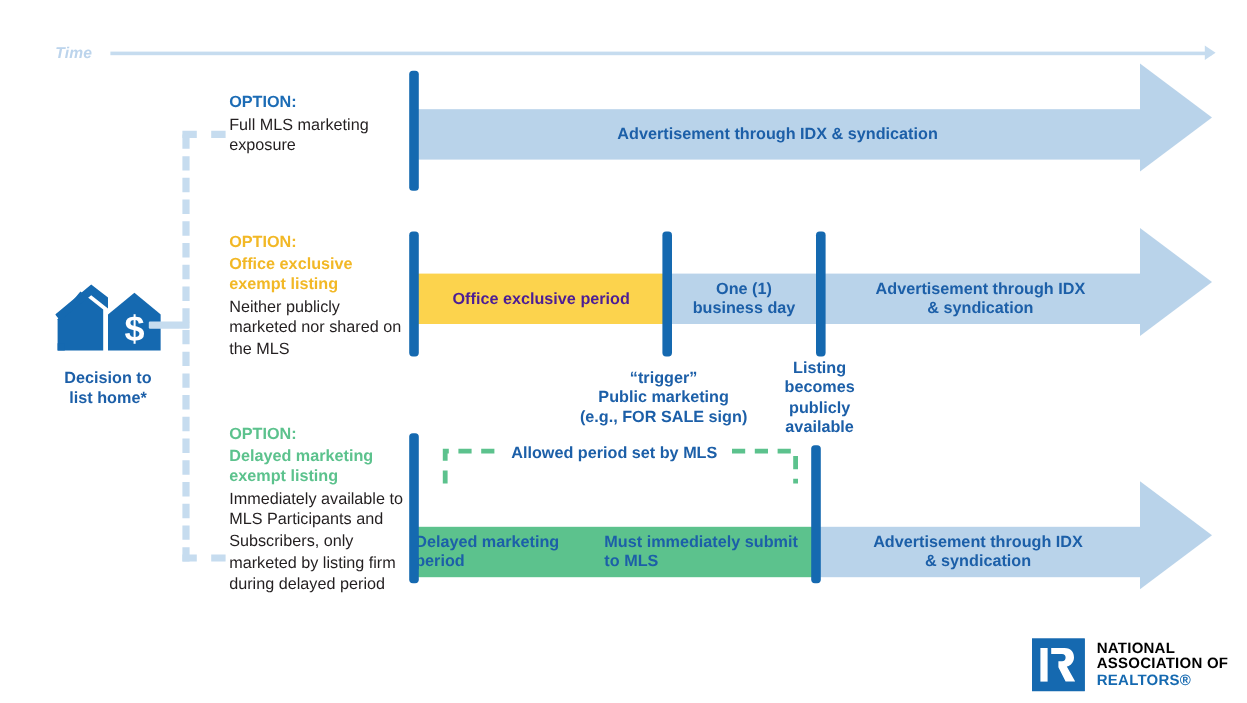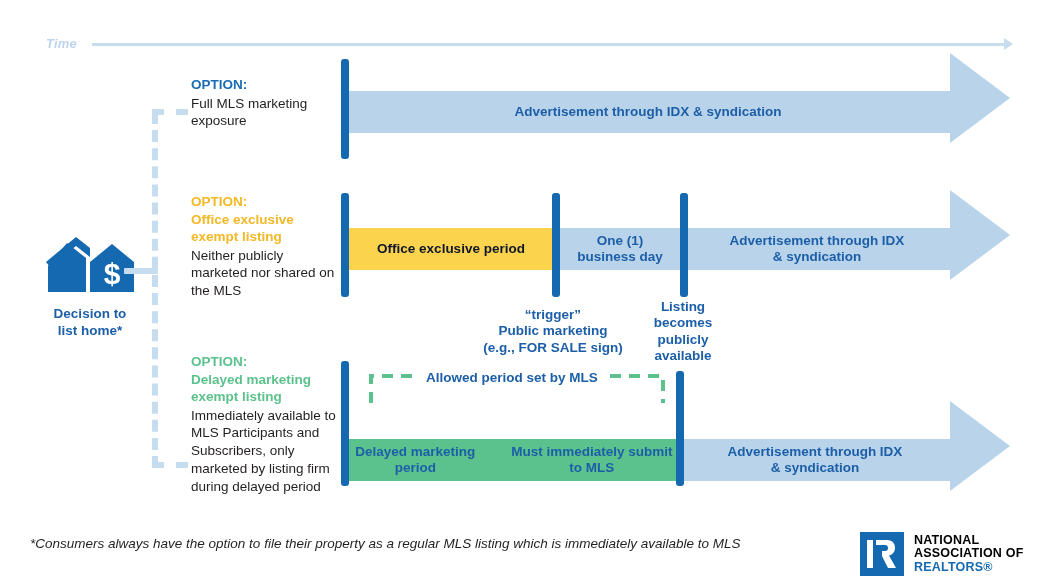--- a/index.html
+++ b/index.html
@@ -95,30 +95,30 @@
   
   .band {
     height: 70px;
     display: flex;
     align-items: stretch;
   }
   .band-seg {
     display: flex;
     align-items: center;
     justify-content: center;
-    text-align: center;
+    text-align: left;
     font-size: 13.5px;
     font-weight: bold;
     color: #1c5fa8;
     line-height: 1.22;
     box-sizing: border-box;
     margin-top: 28px;
   }
   .seg-lightblue { background: #b9d3ea; }
-  .seg-yellow { background: #fcd34d; color: #0f172a; }
+  .seg-yellow { background: #fcd34d; color: #4c1d95; }
   .seg-green { background: #5cc28d; color: #1c5fa8; }
   .arrow-head {
     width: 0; height: 0;
     border-top: 45px solid transparent;
     border-bottom: 45px solid transparent;
     border-left: 60px solid #b9d3ea;
     margin-top: -10px;
     flex: 0 0 auto;
   }
 
@@ -287,21 +287,20 @@
     <div>(e.g., FOR SALE sign)</div>
   </div>
   <div class="abs milestone" id="milestone-listing">
     <div>Listing</div>
     <div>becomes</div>
     <div>publicly</div>
     <div>available</div>
   </div>
 
   <div class="abs" id="footnote">
-    <div>*Consumers always have the option to file their property as a regular MLS listing which is immediately available to MLS</div>
   </div>
 
   <div class="abs" id="nar-logo">
     <div id="nar-mark">
       <svg width="44" height="44" viewBox="0 0 44 44" aria-hidden="true">
         <rect x="0" y="0" width="44" height="44" fill="#1569b0"></rect>
         <rect x="7" y="8" width="6" height="28" fill="#ffffff"></rect>
         <path d="M16 8 L27 8 C33 8 35 12 35 16 C35 20 32 23 29 23.5 L36 36 L28 36 L22 24 L22 19 L25 19 C27 19 28 18 28 16 C28 14 27 13 25 13 L16 13 Z" fill="#ffffff"></path>
       </svg>
     </div>

